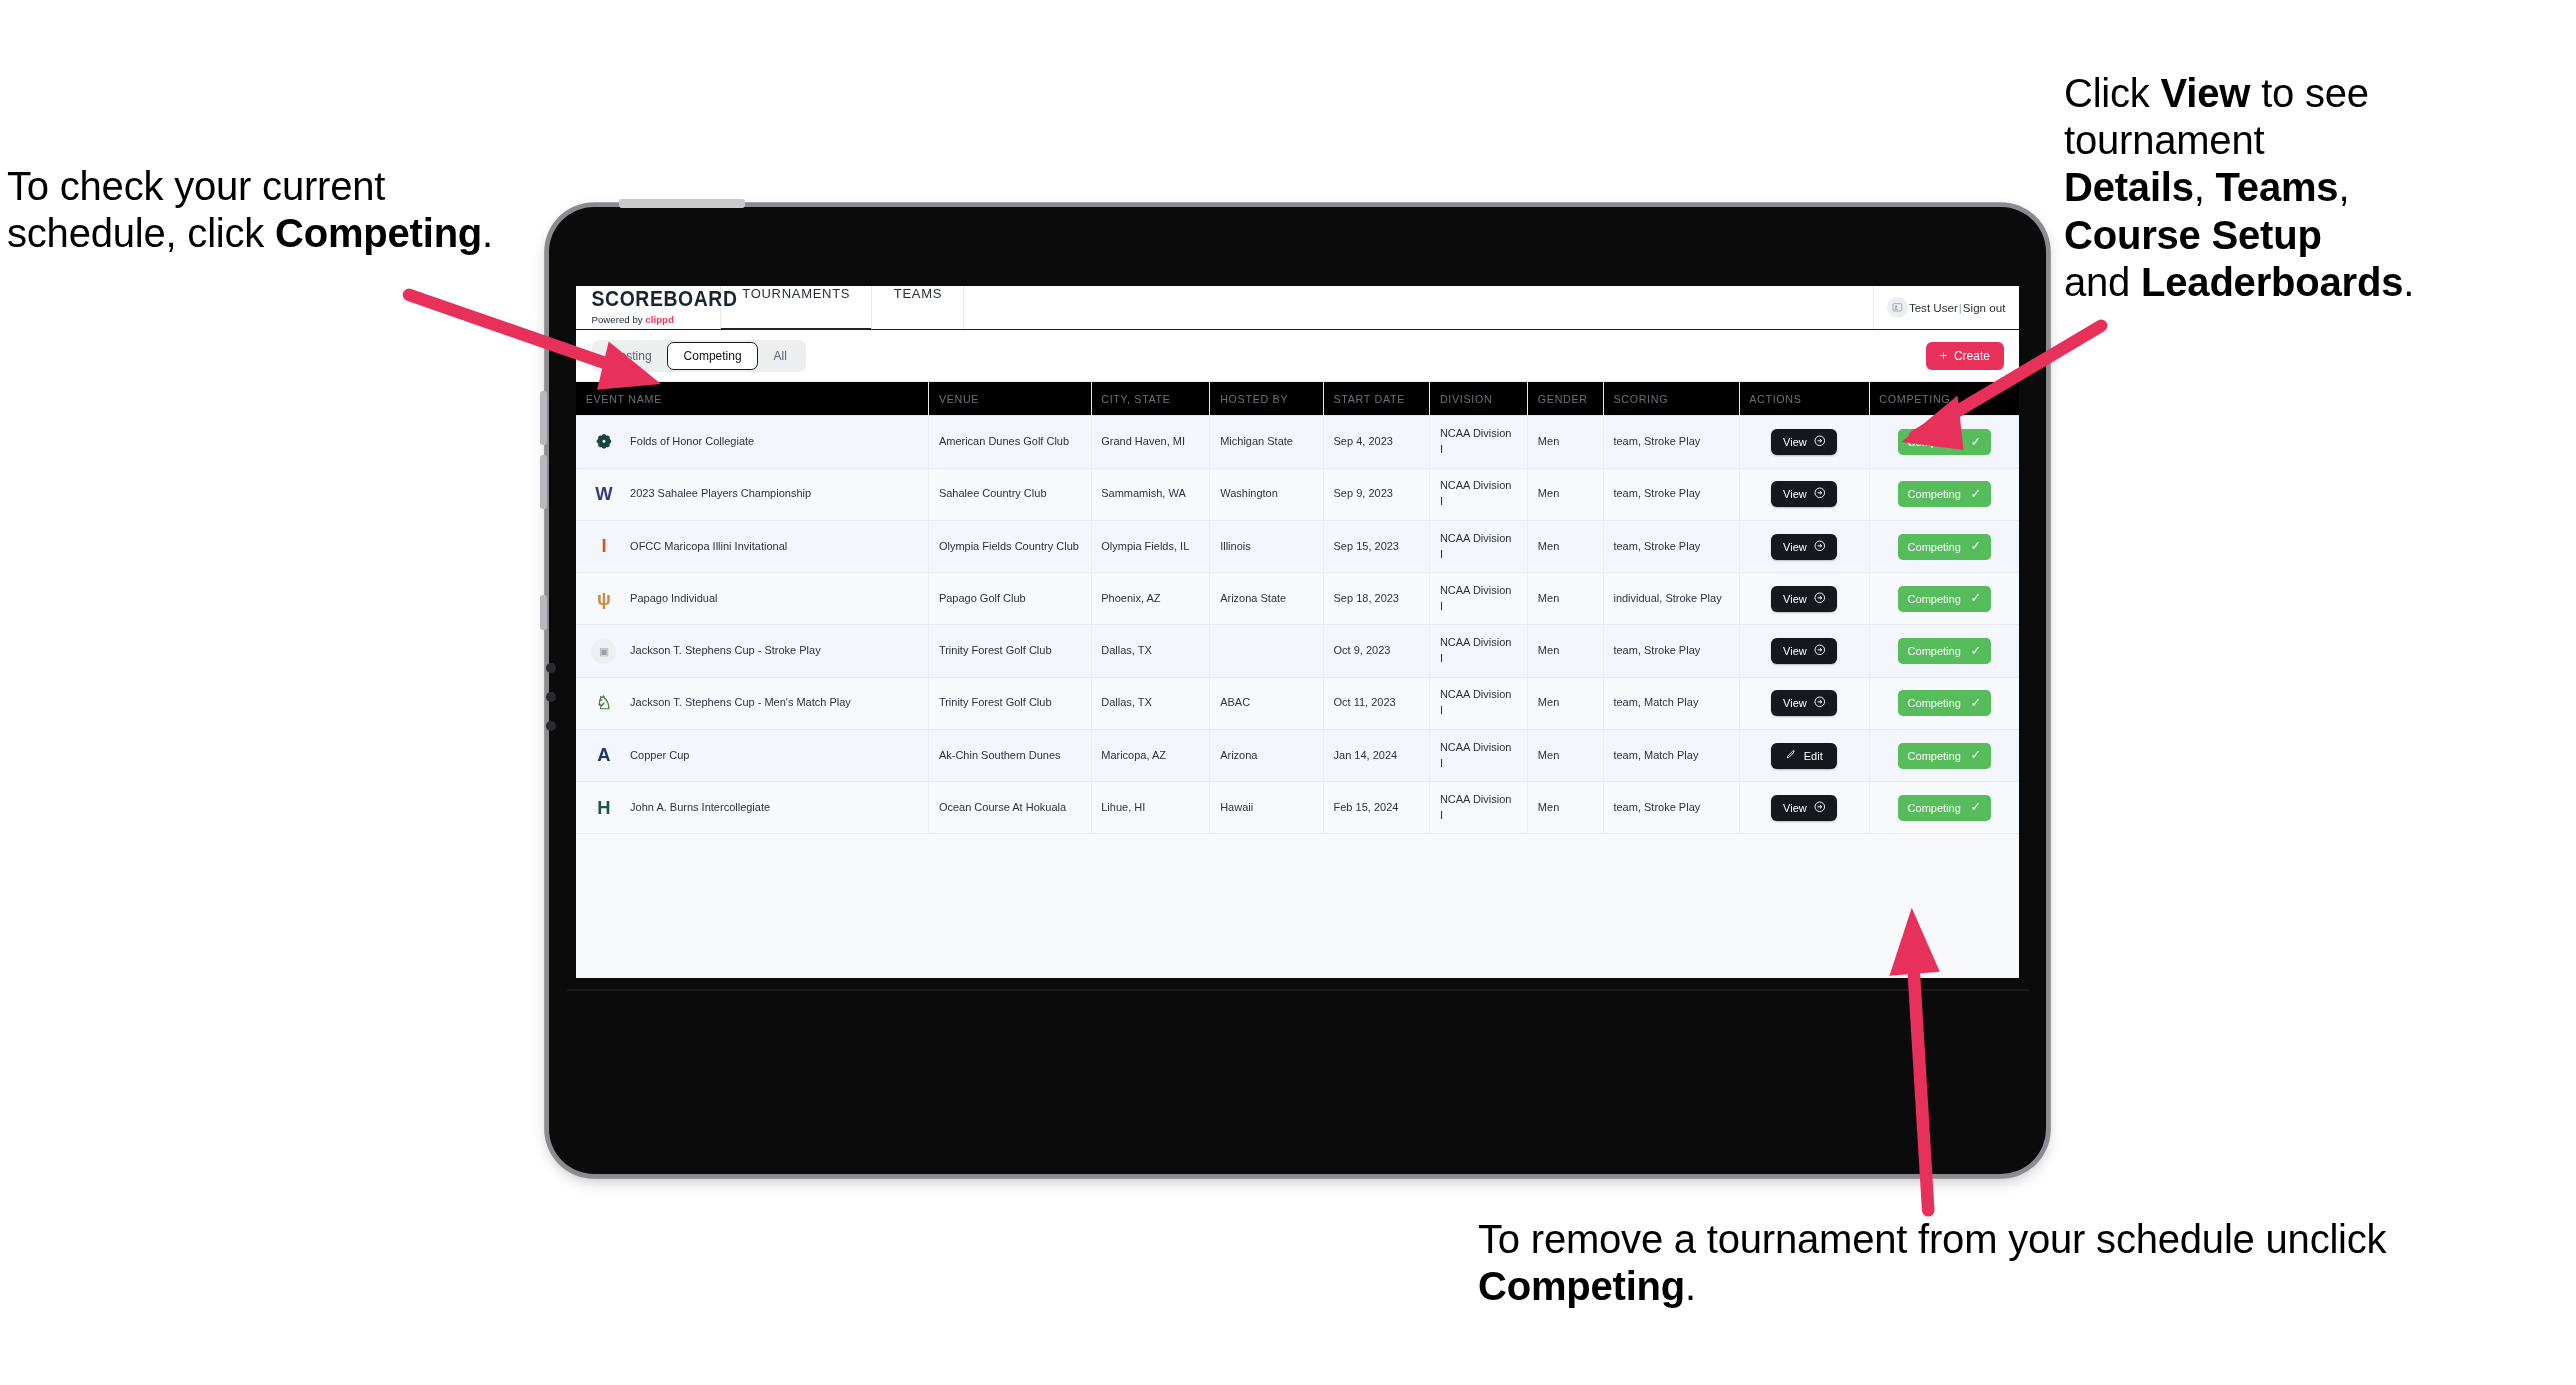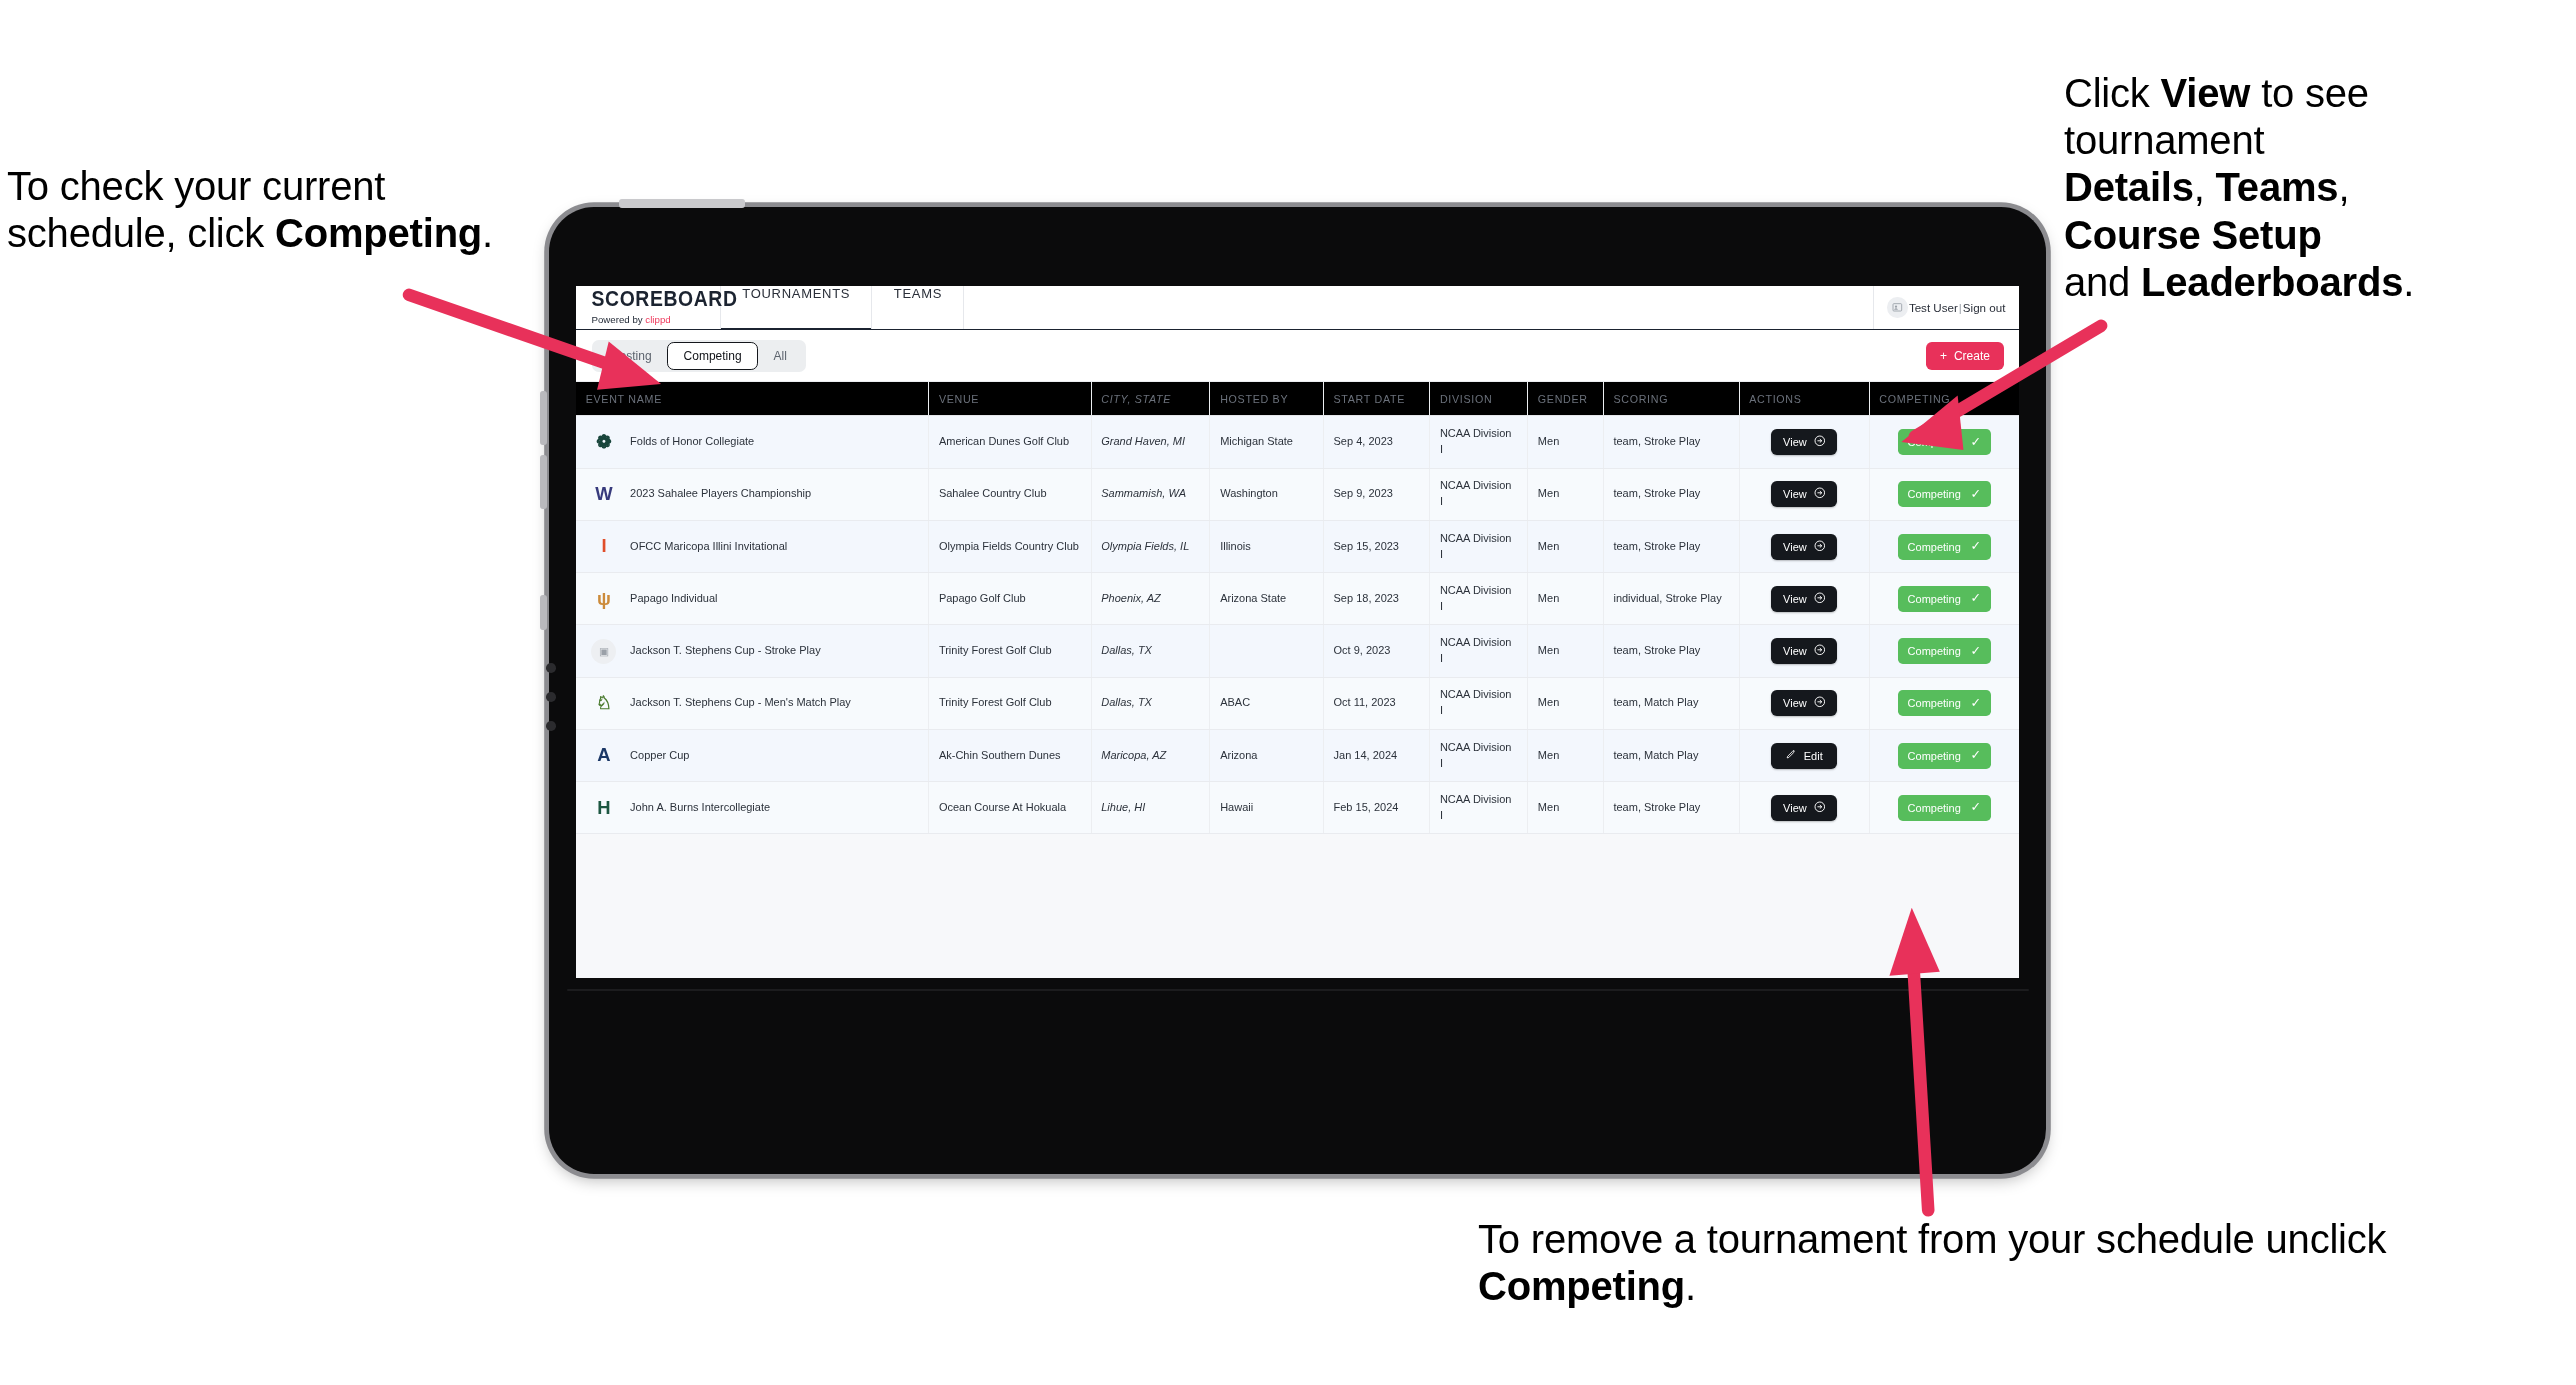--- a/index.html
+++ b/index.html
@@ -69,21 +69,21 @@
     width:145px; padding-left:15.5px; display:flex; flex-direction:column;
     justify-content:center; border-right:1px solid #e6e8ec;
   }
   #brand .bd-top{
     font-family:"Liberation Sans", sans-serif;
     font-weight:700; font-size:19.4px; letter-spacing:0.6px;
     color:#1b2330; line-height:1; transform: scaleY(1.12);
     transform-origin: left bottom;
   }
   #brand .bd-sub{ font-size:9.7px; color:#1b2330; margin-top:3.9px; }
-  #brand .bd-sub i{ color:#ef3a5d; font-style:normal; font-weight:400;margin-top:36px; }
+  #brand .bd-sub i{ color:#ef3a5d; font-style:normal; font-weight:700;margin-top:36px; }
 
   .navtab{
     display:flex; align-items:flex-start; padding:0 21.3px;
     font-size:13px; letter-spacing:0.7px; color:#2a2f39;
     border-right:1px solid #e6e8ec; cursor:pointer; position:relative;
   }
   .navtab.active::after{
     content:""; position:absolute; left:0; right:0; bottom:-1.9px; height:2.9px; background:#1b2330;
   }
   #appbar-spacer{ flex:1; border-right:1px solid #e6e8ec; }
@@ -133,21 +133,21 @@
     font-size:11px; color:#2c323b; padding:9.7px;
     border-bottom:1px solid #e9ebef; border-right:1px solid #eceef1;
     vertical-align:middle; line-height:1.45;
   }
   tbody td:last-child{ border-right:none; }
   tbody tr{ background:#f3f7fd; }
   tbody tr:nth-child(even){ background:#f7fafd; }
 
   .c-event { width:252px; }
   .c-venue { width:116px; }
-  .c-city  { width:85px;font-style:italic; }
+  .c-city  { width:85px; }
   .c-host  { width:81px; }
   .c-date  { width:76px; }
   .c-div   { width:70px; }
   .c-gender{ width:54px; }
   .c-score { width:97px; }
   .c-act   { width:93px; }
   .c-comp  { width:107px; }
 
   .evcell{ display:flex; align-items:center; gap:13.6px; padding-left:5.8px; }
   .logo{

